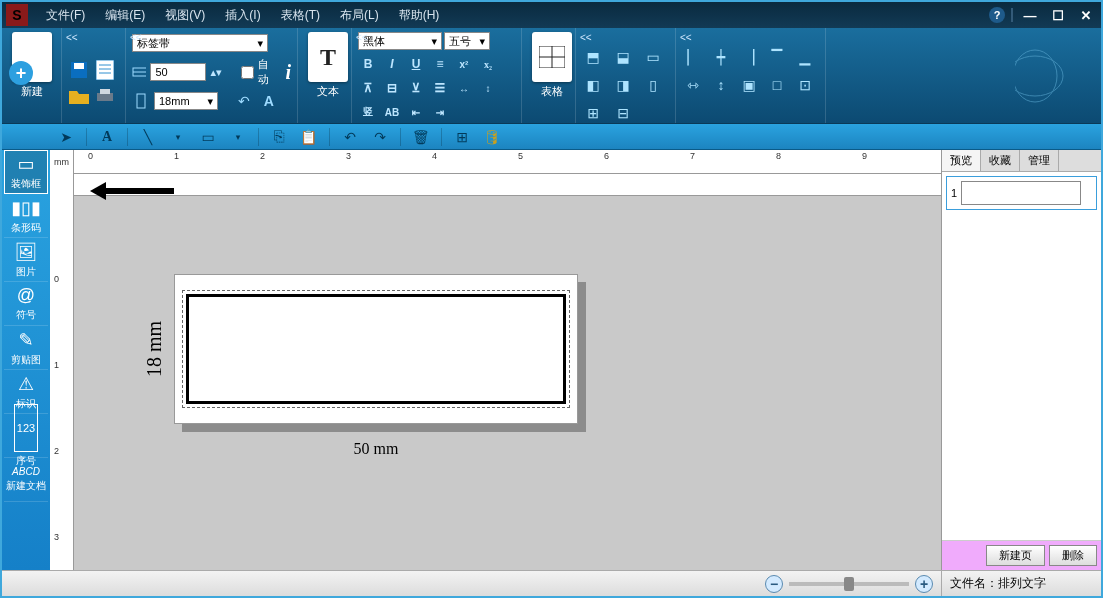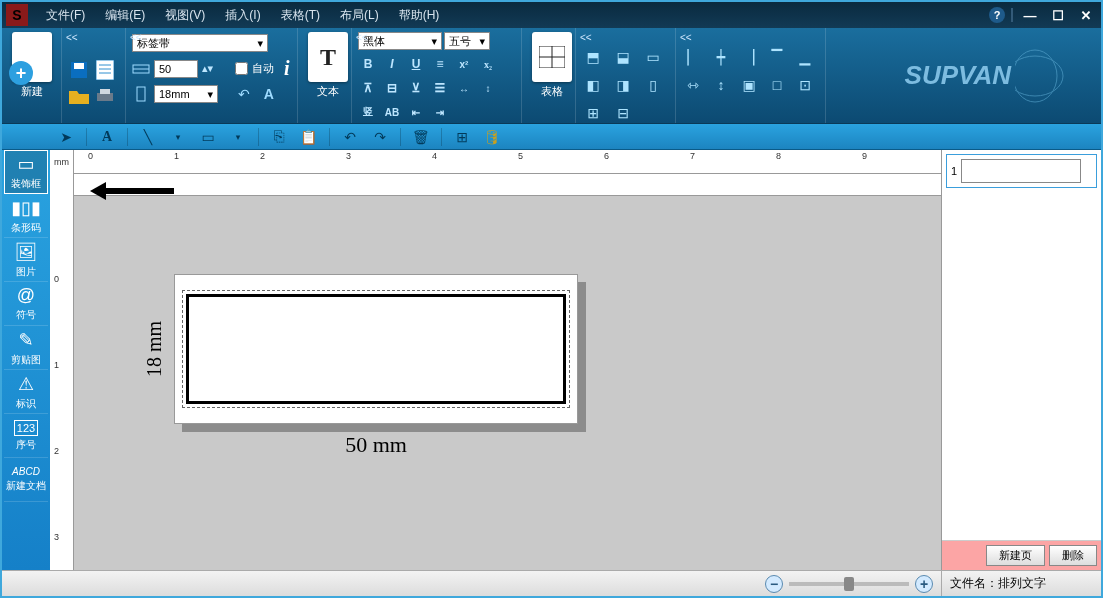--- a/index.html
+++ b/index.html
@@ -17,21 +17,21 @@
 .rgroup-border { border-right:1px solid rgba(255,255,255,0.15); }
 .big-btn { width:48px; display:flex; flex-direction:column; align-items:center; color:#fff; font-size:11px; gap:2px;}
 .doc-icon { width:40px; height:50px; background:#fff; border-radius:3px; box-shadow:0 1px 3px rgba(0,0,0,0.4); position:relative; display:flex; align-items:center; justify-content:center;}
 .doc-blue { position:absolute; bottom:-3px; left:-3px; width:24px; height:24px; border-radius:50%; background:#2da0e0; display:flex; align-items:center; justify-content:center; color:#fff; font-size:18px; font-weight:bold;}
 .small-grid { display:grid; grid-template-columns: repeat(2, 22px); gap:4px 4px; margin-top:4px;}
 .sm-btn { width:22px; height:22px; display:flex; align-items:center; justify-content:center; }
 .sm-blue { color:#aee4ff; font-size:14px;}
 .label-row { display:flex; align-items:center; gap:4px; margin-top:2px;}
 .combo { background:#fff; border:1px solid #888; font-size:11px; height:18px; display:flex; align-items:center; padding:0 4px; }
 .combo .drop { margin-left:auto; }
-.input-sm { width:44px; height:18px; background:#fff; border:1px solid #888; font-size:11px; padding:0 4px;}
+.input-sm { width:56px; height:18px; background:#fff; border:1px solid #888; font-size:11px; padding:0 4px;}
 .ico { color:#9edbff; font-size:14px; }
 .txt-grid { display:grid; grid-template-columns: repeat(6, 20px); gap:4px 4px; }
 .txt-btn { width:20px; height:20px; color:#bde6ff; display:flex; align-items:center; justify-content:center; font-size:12px; font-weight:bold;}
 .brand { margin-left:auto; padding:0 16px; display:flex; align-items:center; color:#7dbce0; font-size:26px; font-weight:bold; font-style:italic; font-family:Arial; }
 
 .toolbar2 { height:26px; background: linear-gradient(#2aa3e0, #1c84c0); display:flex; align-items:center; padding-left:54px; gap:10px; border-bottom:1px solid #0a5a88;}
 .tb-btn { width:20px; height:20px; display:flex; align-items:center; justify-content:center; color:#023a5a; font-size:14px;}
 .tb-sep { width:1px; height:18px; background: rgba(0,0,0,0.2); }
 
 .main { display:flex; height: calc(598px - 26px - 96px - 26px - 26px - 4px); }
@@ -49,30 +49,30 @@
 .canvas { flex:1; background:#c9c9c9; position:relative; overflow:hidden;}
 .arrow-left { position:absolute; top:14px; left:30px; }
 .arrow-body { width:70px; height:6px; background:#000; }
 .arrow-head { width:0; height:0; border-right:16px solid #000; border-top:9px solid transparent; border-bottom:9px solid transparent; position:absolute; left:-14px; top:-6px;}
 .label-obj { position:absolute; top:100px; left:100px; }
 .label-shadow { position:absolute; top:8px; left:8px; width:404px; height:150px; background:rgba(0,0,0,0.3); }
 .label-white { position:relative; width:404px; height:150px; background:#fff; border:1px solid #999; display:flex; align-items:center; justify-content:center;}
 .label-inner { width:380px; height:110px; border:3px solid #000; }
 .label-dash { width:388px; height:118px; border:1px dashed #666; position:absolute;}
 .dim-v { position:absolute; left:-48px; top:50%; transform:translateY(-50%) rotate(-90deg); font-size:20px; font-family:serif; }
-.dim-h { position:absolute; bottom:-34px; left:50%; transform:translateX(-50%); font-size:22px; font-family:serif; }
+.dim-h { position:absolute; bottom:-34px; left:50%; transform:translateX(-50%); font-size:16px; font-family:serif; }
 
 .right-panel { width:160px; background:#eee; border-left:1px solid #999; display:flex; flex-direction:column;}
 .rp-tabs { height:22px; display:flex; background:#ddd; font-size:11px; border-bottom:1px solid #aaa;}
 .rp-tab { padding:3px 8px; border-right:1px solid #aaa; background:#f5f5f5; }
 .rp-tab.inactive { background:#ddd; }
 .rp-body { flex:1; background:#fff; padding:4px; }
 .thumb-row { display:flex; align-items:center; gap:4px; padding:4px; border:1px solid #3a9edc;}
 .thumb { width:120px; height:24px; border:1px solid #888; background:#fff;}
-.rp-btns { display:flex; gap:4px; padding:4px; justify-content:flex-end; background:#fca5a5; border-top:1px solid #ccc;}
+.rp-btns { display:flex; gap:4px; padding:4px; justify-content:flex-end; background:#f0abfc; border-top:1px solid #ccc;}
 .rp-btn { font-size:11px; padding:2px 12px; background: linear-gradient(#fff,#ddd); border:1px solid #888; }
 
 .statusbar { height:26px; background: linear-gradient(#f3f3f3,#dcdcdc); display:flex; align-items:center; border-top:1px solid #aaa;}
 .zoom { margin-left:auto; display:flex; align-items:center; gap:6px; padding:0 8px;}
 .zoom-btn { width:18px; height:18px; border-radius:50%; border:1px solid #5a8ab0; background:#d3eaff; display:flex; align-items:center; justify-content:center; font-size:14px; font-weight:bold; color:#2a5a80;}
 .zoom-track { width:120px; height:4px; background:#bbb; position:relative;}
 .zoom-thumb { width:10px; height:14px; background:#888; position:absolute; top:-5px; left:55px; border-radius:2px;}
 .status-right { width:160px; padding:0 8px; font-size:12px; border-left:1px solid #aaa; height:100%; display:flex; align-items:center;}
 .tick-num { position:absolute; font-size:9px; color:#333; }
 svg { display:block; }
@@ -253,21 +253,20 @@
       <div class="sm-btn sm-blue">▁</div>
       <div class="sm-btn sm-blue">⇿</div>
       <div class="sm-btn sm-blue">↕</div>
       <div class="sm-btn sm-blue">▣</div>
       <div class="sm-btn sm-blue">□</div>
       <div class="sm-btn sm-blue">⊡</div>
     </div>
   </div>
 
   <div class="brand">
-    <span>SUPVAN</span>
     <svg width="70" height="60" style="margin-left:4px;opacity:0.6;">
         <ellipse cx="20" cy="30" rx="28" ry="20" fill="none" stroke="#5aa8d0"></ellipse>
         <ellipse cx="20" cy="30" rx="22" ry="26" fill="none" stroke="#5aa8d0"></ellipse>
       </svg>
   </div>
 </div>
 
 <div class="toolbar2">
   <div class="tb-btn">➤</div>
   <div class="tb-sep"></div>
@@ -311,21 +310,21 @@
     </div>
     <div class="lt-btn">
       <span class="lt-ico">✎</span>
       <span>剪贴图</span>
     </div>
     <div class="lt-btn">
       <span class="lt-ico">⚠</span>
       <span>标识</span>
     </div>
     <div class="lt-btn">
-      <span class="lt-ico" style="font-size:11px;border:1px solid #fff;padding:1px 2px;">123</span>
+      <span class="lt-ico" style="font-size:11px;border:1px solid #fff;padding:17px 2px;">123</span>
       <span>序号</span>
     </div>
     <div class="lt-btn">
       <span class="lt-ico" style="font-size:10px;font-style:italic;">ABCD</span>
       <span>新建文档</span>
     </div>
   </div>
 
   <div class="canvas-area">
     <div class="ruler-top">
@@ -363,20 +362,25 @@
             <div class="label-inner"></div>
           </div>
           <div class="dim-v">18 mm</div>
           <div class="dim-h">50 mm</div>
         </div>
       </div>
     </div>
   </div>
 
   <div class="right-panel">
+    <div class="rp-tabs">
+      <div class="rp-tab">预览</div>
+      <div class="rp-tab inactive">收藏</div>
+      <div class="rp-tab inactive">管理</div>
+    </div>
     <div class="rp-body">
       <div class="thumb-row">
         <span style="font-size:11px;">1</span>
         <div class="thumb"></div>
       </div>
     </div>
     <div class="rp-btns">
       <button class="rp-btn">新建页</button>
       <button class="rp-btn">删除</button>
     </div>

